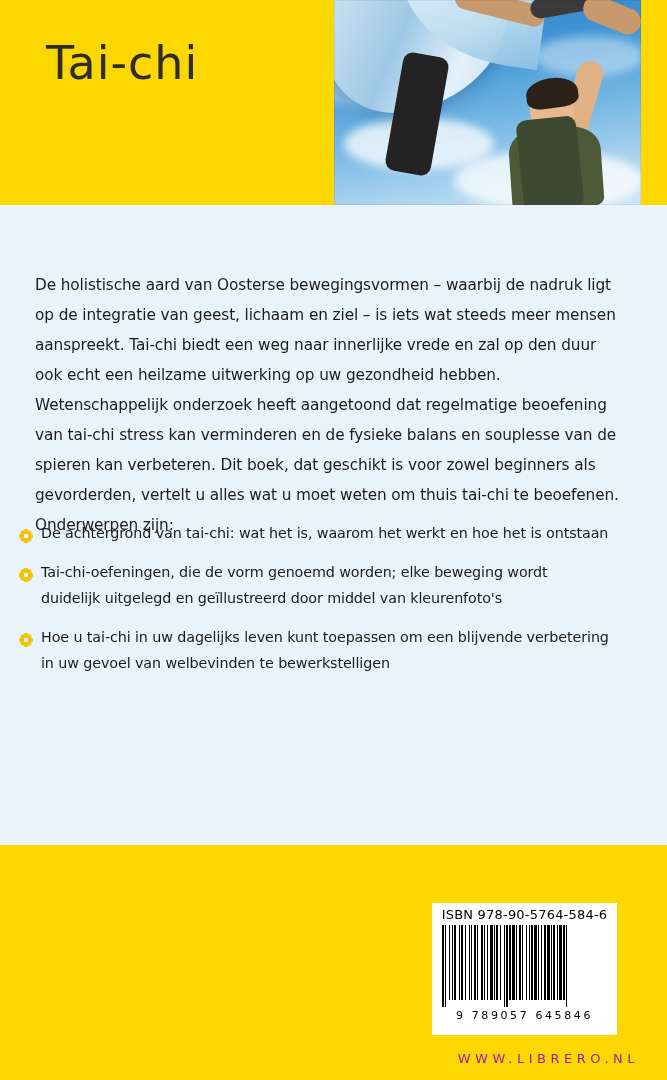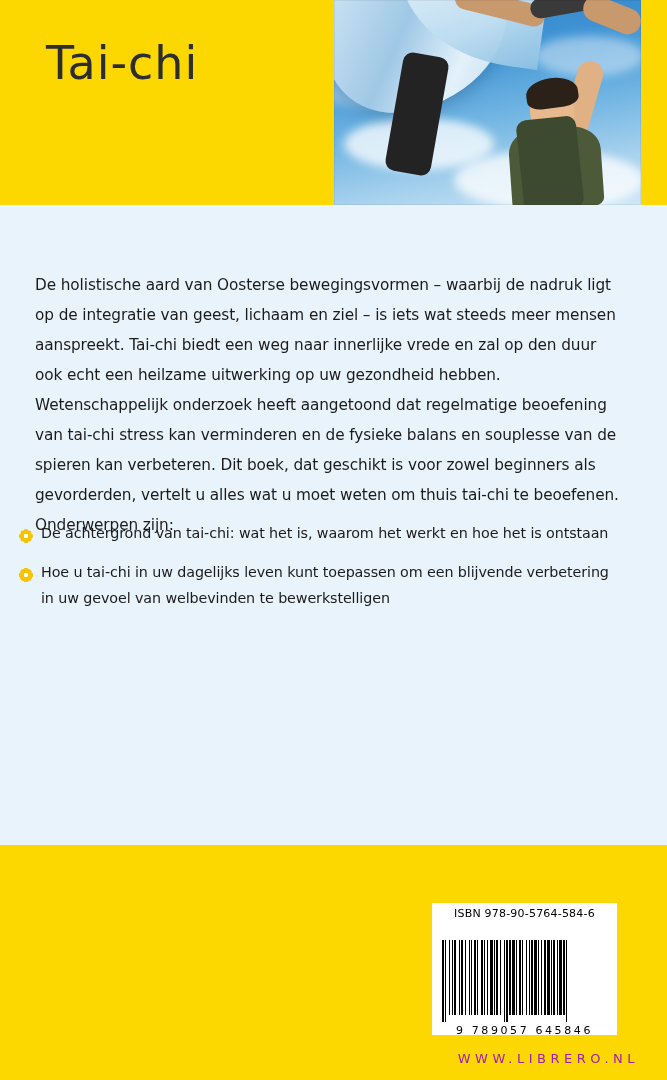--- a/index.html
+++ b/index.html
@@ -234,25 +234,25 @@
     left: 432px;
     top: 903px;
     width: 185px;
     height: 132px;
     background: #ffffff;
     padding: 4px 6px 2px 6px;
     box-sizing: border-box;
   }
   .isbn-text {
     font-family: "DejaVu Sans", sans-serif;
-    font-size: 11px;
+    font-size: 13px;
     color: #000;
     text-align: center;
     letter-spacing: 0.2px;
-    margin-bottom: 20px;
+    margin-bottom: 3px;
   }
   .bars {
     height: 82px;
     display: flex;
     align-items: stretch;
     gap: 0;
     margin: 0 4px;
   }
   .bars span {
     display: block;
@@ -357,20 +357,21 @@
               <circle cx="7" cy="11.4" r="2.6"></circle>
               <circle cx="2.6" cy="7" r="2.6"></circle>
               <circle cx="10.2" cy="3.8" r="2.2"></circle>
               <circle cx="10.2" cy="10.2" r="2.2"></circle>
               <circle cx="3.8" cy="10.2" r="2.2"></circle>
               <circle cx="3.8" cy="3.8" r="2.2"></circle>
             </g>
             <circle cx="7" cy="7" r="2.1" fill="#ffffff"></circle>
           </svg>
         </span>
+        <span>Tai-chi-oefeningen, die de vorm genoemd worden; elke beweging wordt duidelijk uitgelegd en geïllustreerd door middel van kleurenfoto's</span>
       </div>
 
       <div class="bullet-item">
         <span class="bullet-flower">
           <svg width="14" height="14" viewBox="0 0 14 14">
             <g fill="#f4c400">
               <circle cx="7" cy="2.6" r="2.6"></circle>
               <circle cx="11.4" cy="7" r="2.6"></circle>
               <circle cx="7" cy="11.4" r="2.6"></circle>
               <circle cx="2.6" cy="7" r="2.6"></circle>

